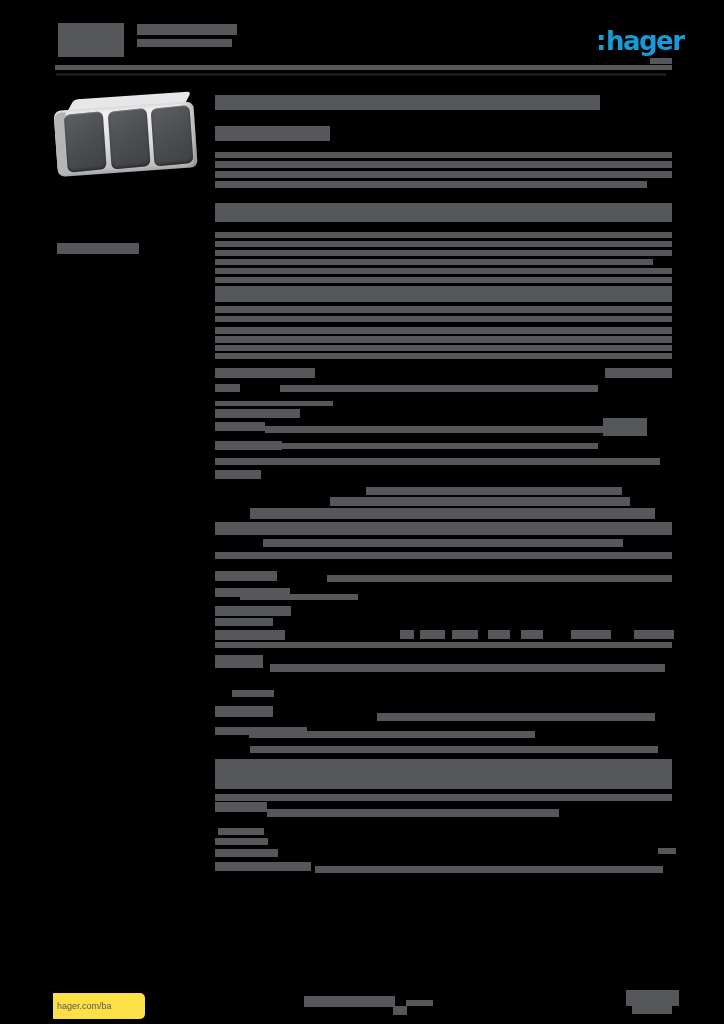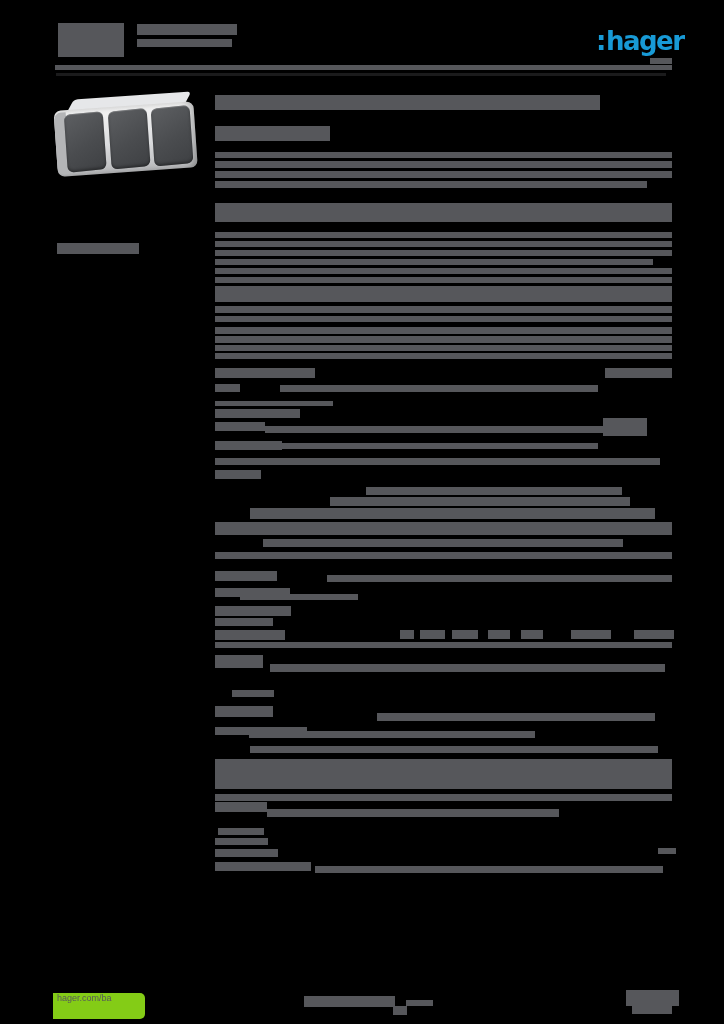--- a/index.html
+++ b/index.html
@@ -19,22 +19,22 @@
   .pi-body{position:absolute;left:2px;top:12px;width:140px;height:66px;
            background:linear-gradient(180deg,#f5f5f5 0%,#dcdddf 55%,#b9babc 100%);
            border-radius:7px;box-shadow:inset -4px 0 6px rgba(0,0,0,.25);}
   .pi-cap{position:absolute;left:2px;top:14px;width:12px;height:62px;background:#b4b5b7;
           border-radius:7px 0 0 7px;}
   .pi-flaps{position:absolute;left:12px;top:16px;width:126px;height:58px;display:flex;gap:5px;}
   .pi-flap{flex:1;border-radius:6px;background:linear-gradient(150deg,#5d5f62 0%,#4a4c4f 55%,#3e4043 100%);
            box-shadow:inset 0 1px 0 rgba(255,255,255,.18), inset 0 -2px 3px rgba(0,0,0,.35);
            transform:skewY(-1.5deg);}
   
-  #footer-box{position:absolute;left:53px;top:993px;width:92px;height:26px;background:#84cc16;
-              border-radius:0 5px 5px 0;display:flex;}
+  #footer-box{position:absolute;left:53px;top:993px;width:92px;height:26px;background:#fde047;
+              border-radius:0 5px 5px 0;display:flex;align-items:center;}
   #footer-box a{color:#58585a;font-size:9px;text-decoration:none;padding-left:4px;white-space:nowrap;}
 </style>
 </head>
 <body>
 
 <div id="page">
 
   <div id="logo" style="color:#189ad6">
     <span class="colon">:</span><span>hager</span>
   </div>

